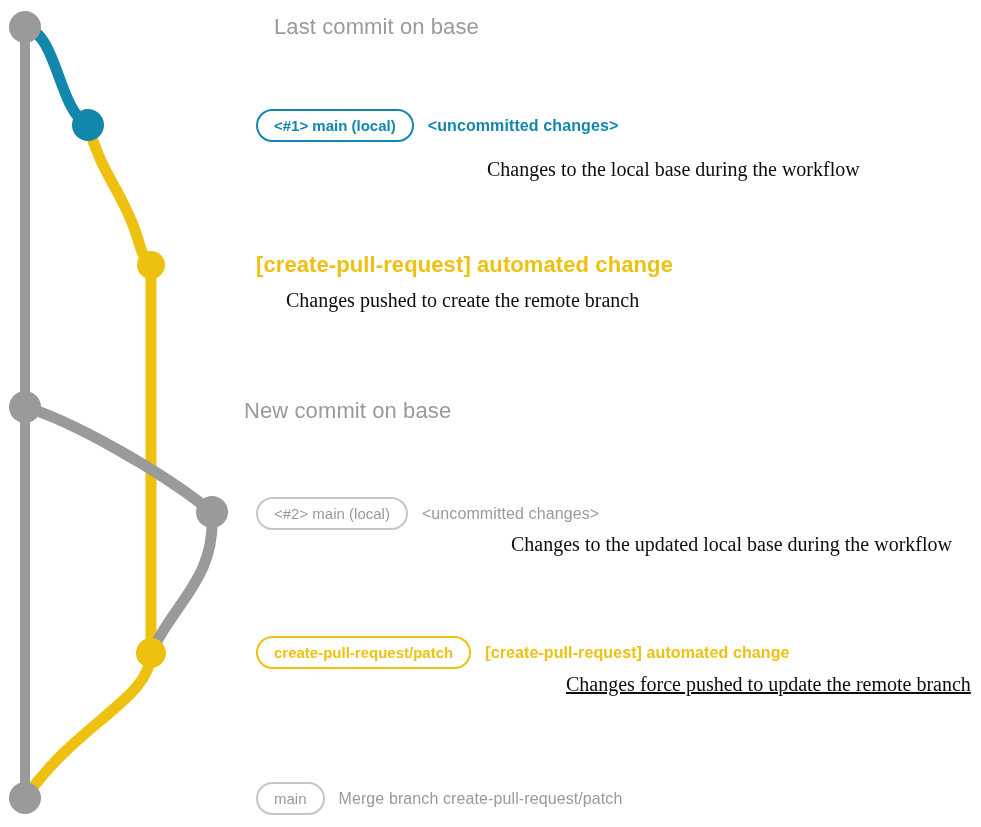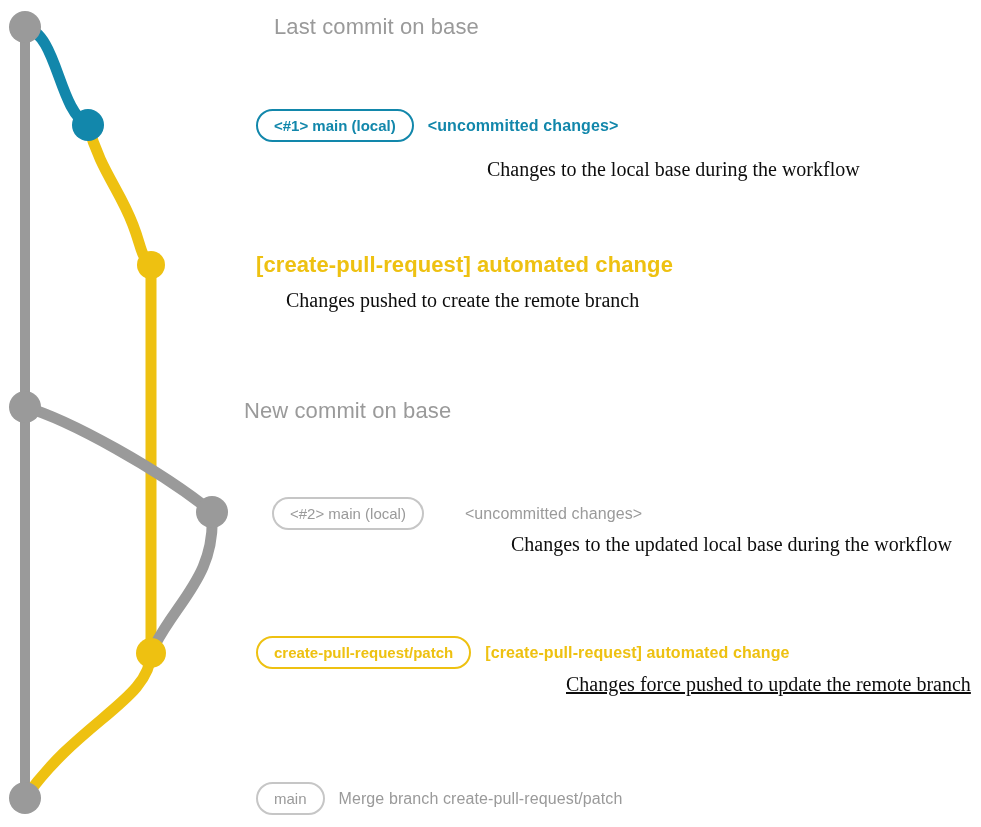--- a/index.html
+++ b/index.html
@@ -125,21 +125,21 @@
 
 <div class="row" style="left:256px; top:252px;">
   <span class="headline yellow">[create-pull-request] automated change</span>
 </div>
 <div class="note" style="left:270px; top:289px;margin-left:16px;">Changes pushed to create the remote branch</div>
 
 <div class="row" style="left:244px; top:398px;">
   <span class="caption gray">New commit on base</span>
 </div>
 
-<div class="row" style="left:272px; top:497px;gap:27px;">
+<div class="row" style="left:256px; top:497px;">
   <span class="badge gray">&lt;#2&gt; main (local)</span>
   <span class="subject gray">&lt;uncommitted changes&gt;</span>
 </div>
 <div class="note" style="left:487px; top:533px;margin-left:24px;">Changes to the updated local base during the workflow</div>
 
 <div class="row" style="left:256px; top:636px;justify-content:flex-end;">
   <span class="badge yellow">create-pull-request/patch</span>
   <span class="subject yellow">[create-pull-request] automated change</span>
 </div>
 <div class="note" style="left:566px; top:673px;text-decoration:underline;">Changes force pushed to update the remote branch</div>

